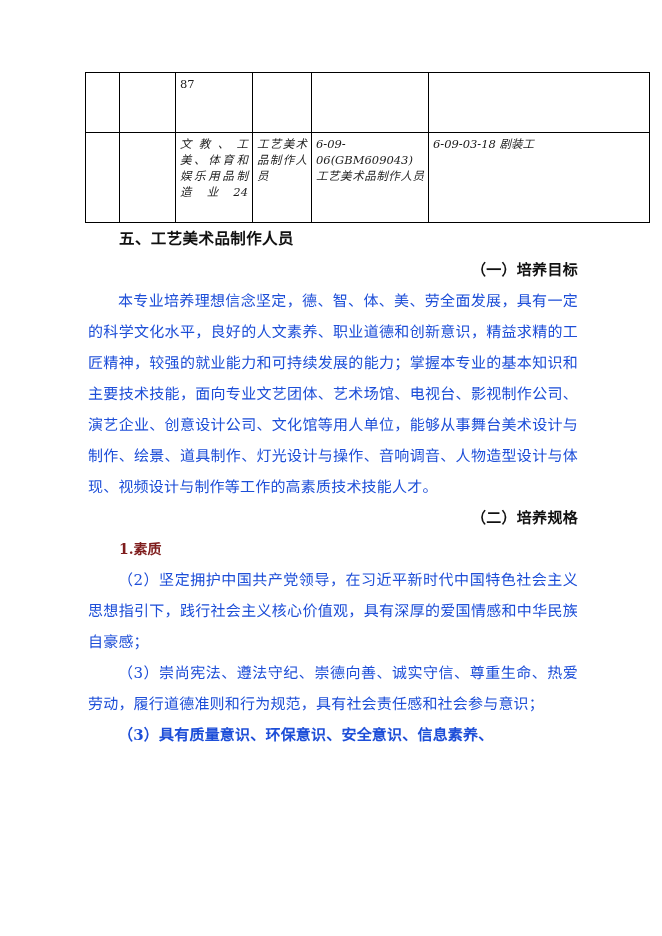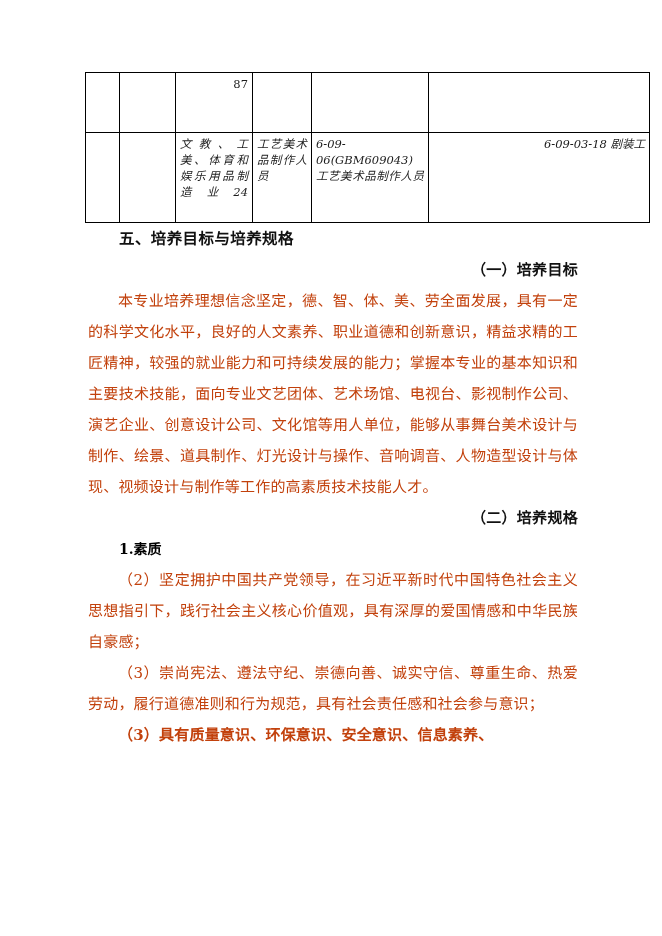--- a/index.html
+++ b/index.html
@@ -57,21 +57,21 @@
   .row-top td.c-occ,
   .row-top td.c-job { height: 52px; }
 
   .row-main td { height: 82px; font-style: italic; }
 
   .cell-just {
     text-align: justify;
     text-align-last: justify;
     text-justify: inter-ideograph;
   }
-  .cell-plain { text-align: right; }
+  .cell-plain { text-align: left; }
   .cell-mid { vertical-align: middle; }
 
   
   .content {
     position: absolute;
     left: 88px;
     top: 224px;
     width: 490px;
   }
 
@@ -98,33 +98,33 @@
     text-align: right;
   }
 
   h4.item-head {
     margin: 0;
     font-family: "DejaVu Serif", "Liberation Serif", serif;
     font-weight: bold;
     font-size: 14px;
     line-height: 31px;
     text-indent: 31px;
-    color: #000000;
+    color: #7f1d1d;
   }
 
   p.para {
     margin: 0;
     font-family: "DejaVu Serif", "Liberation Serif", serif;
     font-size: 15px;
     line-height: 31px;
     letter-spacing: 0.2px;
     text-indent: 30px;
     text-align: justify;
     text-justify: inter-ideograph;
-    color: #c2410c;
+    color: #1d4ed8;
   }
   p.para:last-child { text-align-last: left; font-weight: bold; }
 
   
   p.para.full { text-align: justify; }
 </style>
 </head>
 <body>
 
 <div class="page">
@@ -147,21 +147,21 @@
           <td class="c-sub cell-just cell-mid">工艺美术品制作人员</td>
           <td class="c-occ cell-just cell-mid">6-09-06(GBM609043) 工艺美术品制作人员</td>
           <td class="c-job cell-plain cell-mid">6-09-03-18 剧装工</td>
         </tr>
       </tbody>
     </table>
   </div>
 
   <div class="content">
 
-    <h2 class="sec-head">五、培养目标与培养规格</h2>
+    <h2 class="sec-head">五、工艺美术品制作人员</h2>
 
     <h3 class="sub-head">（一）培养目标</h3>
 
     <p class="para full">本专业培养理想信念坚定，德、智、体、美、劳全面发展，具有一定的科学文化水平，良好的人文素养、职业道德和创新意识，精益求精的工匠精神，较强的就业能力和可持续发展的能力；掌握本专业的基本知识和主要技术技能，面向专业文艺团体、艺术场馆、电视台、影视制作公司、演艺企业、创意设计公司、文化馆等用人单位，能够从事舞台美术设计与制作、绘景、道具制作、灯光设计与操作、音响调音、人物造型设计与体现、视频设计与制作等工作的高素质技术技能人才。</p>
 
     <h3 class="sub-head">（二）培养规格</h3>
 
     <h4 class="item-head">1.素质</h4>
 
     <p class="para full">（2）坚定拥护中国共产党领导，在习近平新时代中国特色社会主义思想指引下，践行社会主义核心价值观，具有深厚的爱国情感和中华民族自豪感；</p>

